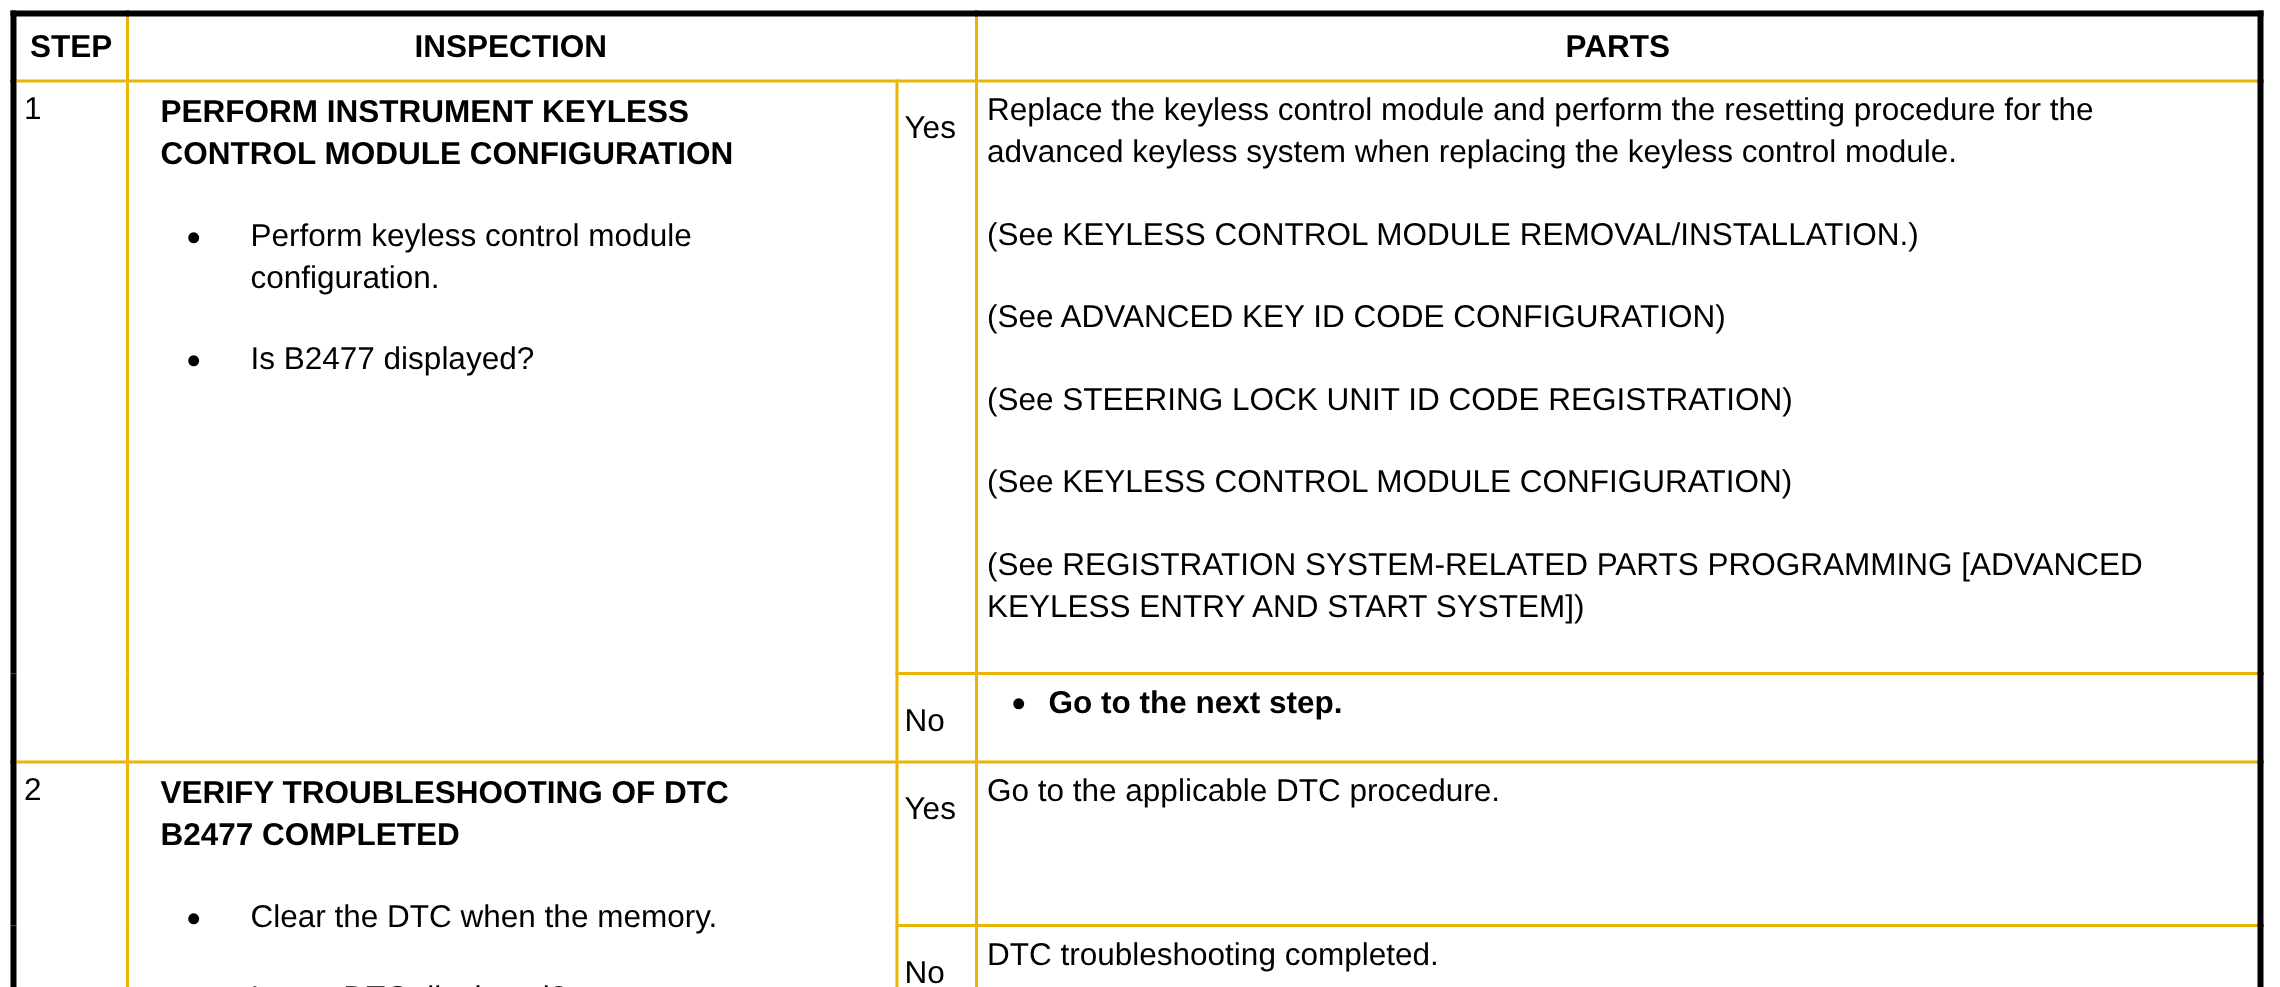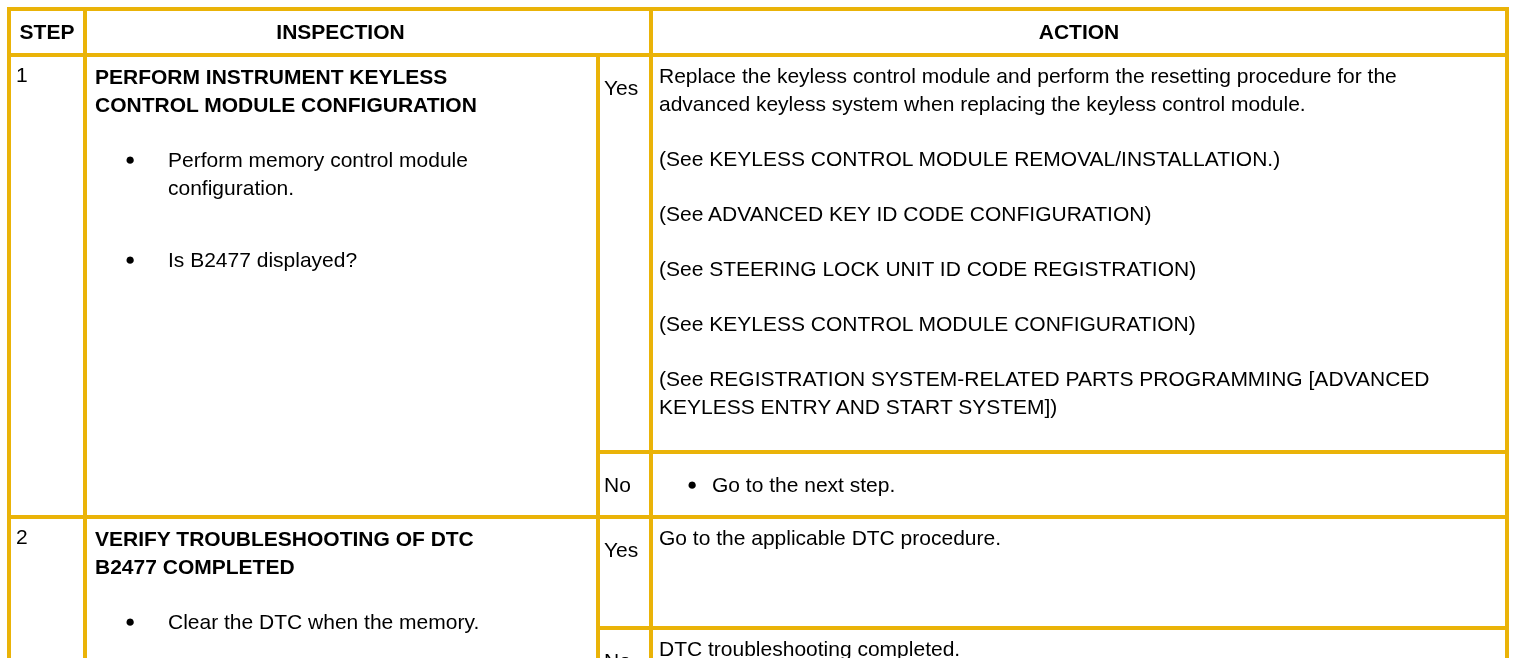--- a/index.html
+++ b/index.html
@@ -28,21 +28,21 @@
     border: 4px solid #000;
     font-size: 21px;
     line-height: 28px;
   }
   .ts-table col.c-step   { width: 76px; }
   .ts-table col.c-insp   { width: 513px; }
   .ts-table col.c-yn     { width: 53px; }
   .ts-table col.c-action { width: 856px; }
 
   .ts-table th, .ts-table td {
-    border: 4px solid #eab308;
+    border: 2px solid #eab308;
     vertical-align: top;
     overflow: hidden;
   }
   .ts-table th {
     font-weight: bold;
     text-align: center;
     vertical-align: middle;
     height: 38px;
     padding: 2px 3px;
     font-size: 21px;
@@ -56,55 +56,56 @@
 
   td.step-cell {
     padding: 4px 4px 4px 5px;
   }
   td.insp-cell {
     padding: 6px 8px 6px 8px;
   }
   .insp-title {
     font-weight: bold;
     max-width: 440px;
-    margin: 0 0 27px 0;
+    margin: 0 0 27px 13px;
   }
   ul.insp-list {
     list-style: none;
     margin: 0;
     padding: 0 0 0 30px;
   }
   ul.insp-list li {
     position: relative;
     padding-left: 43px;
     max-width: 370px;
   }
-  ul.insp-list li + li { margin-top: 44px; }
+  ul.insp-list li + li { margin-top: 26px; }
   ul.insp-list li::before,
   ul.action-list li::before {
     content: "\25CF";
     position: absolute;
     left: 0;
     top: 0;
     font-size: 17px;
   }
   td.yn-cell {
     padding: 17px 2px 2px 4px;
   }
   td.action-cell {
     padding: 5px 26px 4px 6px;
   }
   td.action-cell p {
     margin: 0 0 27px 0;
   }
   td.action-cell p:last-child { margin-bottom: 0; }
   ul.action-list {
     list-style: none;
-    margin: 12px;
+    margin: 0;
     padding: 0 0 0 16px;
+    font-weight: bold;
   }
   ul.action-list li {
     position: relative;
     padding-left: 25px;
   }
 </style>
 </head>
 <body>
 
 <div class="page">
@@ -113,29 +114,29 @@
       <col class="c-step">
       <col class="c-insp">
       <col class="c-yn">
       <col class="c-action">
     </colgroup>
 
     <tbody>
         <tr>
       <th>STEP</th>
       <th class="h-insp" colspan="2">INSPECTION</th>
-      <th>ACTION</th>
+      <th>PARTS</th>
     </tr>
 
     <tr class="r1-yes">
       <td class="step-cell" rowspan="2">1</td>
       <td class="insp-cell" rowspan="2">
         <p class="insp-title">PERFORM INSTRUMENT KEYLESS CONTROL MODULE CONFIGURATION</p>
         <ul class="insp-list">
-          <li>Perform memory control module configuration.</li>
+          <li>Perform keyless control module configuration.</li>
           <li>Is B2477 displayed?</li>
         </ul>
       </td>
       <td class="yn-cell">Yes</td>
       <td class="action-cell">
         <p>Replace the keyless control module and perform the resetting procedure for the advanced keyless system when replacing the keyless control module.</p>
         <p>(See KEYLESS CONTROL MODULE REMOVAL/INSTALLATION.)</p>
         <p>(See ADVANCED KEY ID CODE CONFIGURATION)</p>
         <p>(See STEERING LOCK UNIT ID CODE REGISTRATION)</p>
         <p>(See KEYLESS CONTROL MODULE CONFIGURATION)</p>

